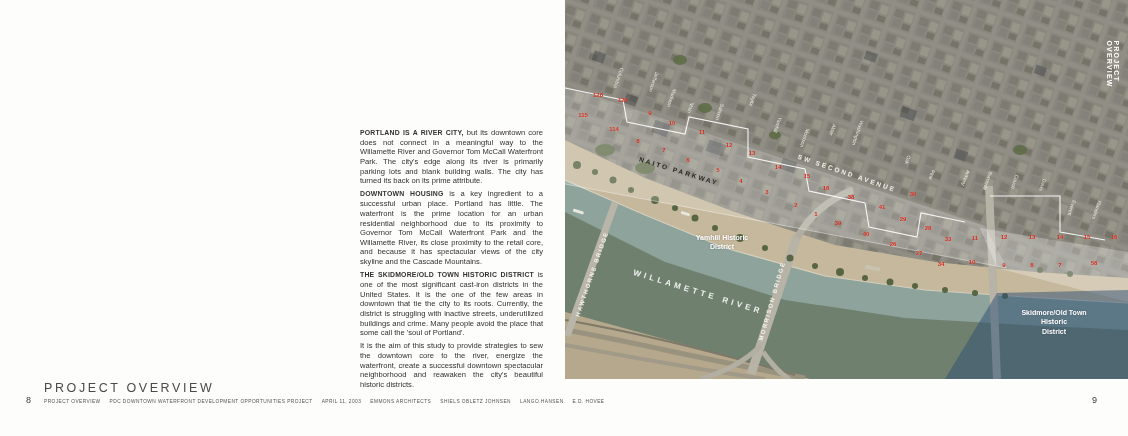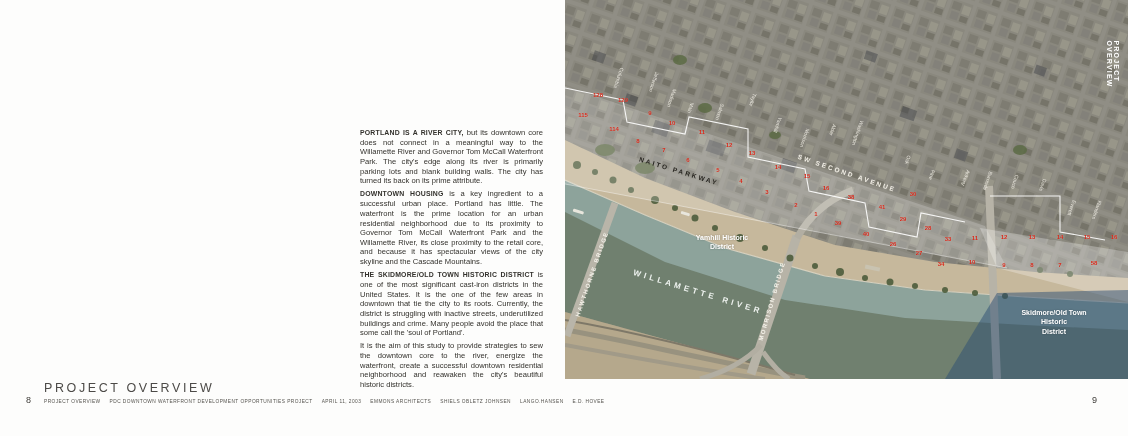--- a/index.html
+++ b/index.html
@@ -34,21 +34,21 @@
 </style>
 </head>
 <body>
 
 <div class="canvas">
 
   <div class="bodytext">
     <p><span class="lead">PORTLAND IS A RIVER CITY,</span><span> but its downtown core does not connect in a meaningful way to the Willamette River and Governor Tom McCall Waterfront Park.  The city's edge along its river is primarily parking lots and blank building walls.  The city has turned its back on its prime attribute.</span></p>
     <p><span class="lead">DOWNTOWN HOUSING</span><span> is a key ingredient to a successful urban place.  Portland has little.  The waterfront is the prime location for an urban residential neighborhood due to its proximity to Governor Tom McCall Waterfront Park and the Willamette River, its close proximity to the retail core, and because it has spectacular views of the city skyline and the Cascade Mountains.</span></p>
     <p><span class="lead">THE SKIDMORE/OLD TOWN HISTORIC DISTRICT</span><span> is one of the most significant cast-iron districts in the United States.  It is the one of the few areas in downtown that tie the city to its roots.  Currently, the district is struggling with inactive streets, underutilized buildings and crime.  Many people avoid the place that some call the 'soul of Portland'.</span></p>
-    <p><span class="lead"></span><span>It is the aim of this study to provide strategies to sew the downtown core to the river, energize the waterfront, create a successful downtown residential neighborhood and reawaken the city's beautiful historic districts.</span></p>
+    <p><span class="lead"></span><span>It is the aim of this study to provide strategies to sew the downtown core to the river, energize the waterfront, create a successful downtown spectacular neighborhood and reawaken the city's beautiful historic districts.</span></p>
   </div>
 
   <div class="page-title">PROJECT OVERVIEW</div>
   <div class="footer" id="footer-items">
       <span>PROJECT OVERVIEW</span>
       <span>PDC DOWNTOWN WATERFRONT DEVELOPMENT OPPORTUNITIES PROJECT</span>
       <span>APRIL 11, 2003</span>
       <span>EMMONS ARCHITECTS</span>
       <span>SHIELS OBLETZ JOHNSEN</span>
       <span>LANGO.HANSEN</span>

